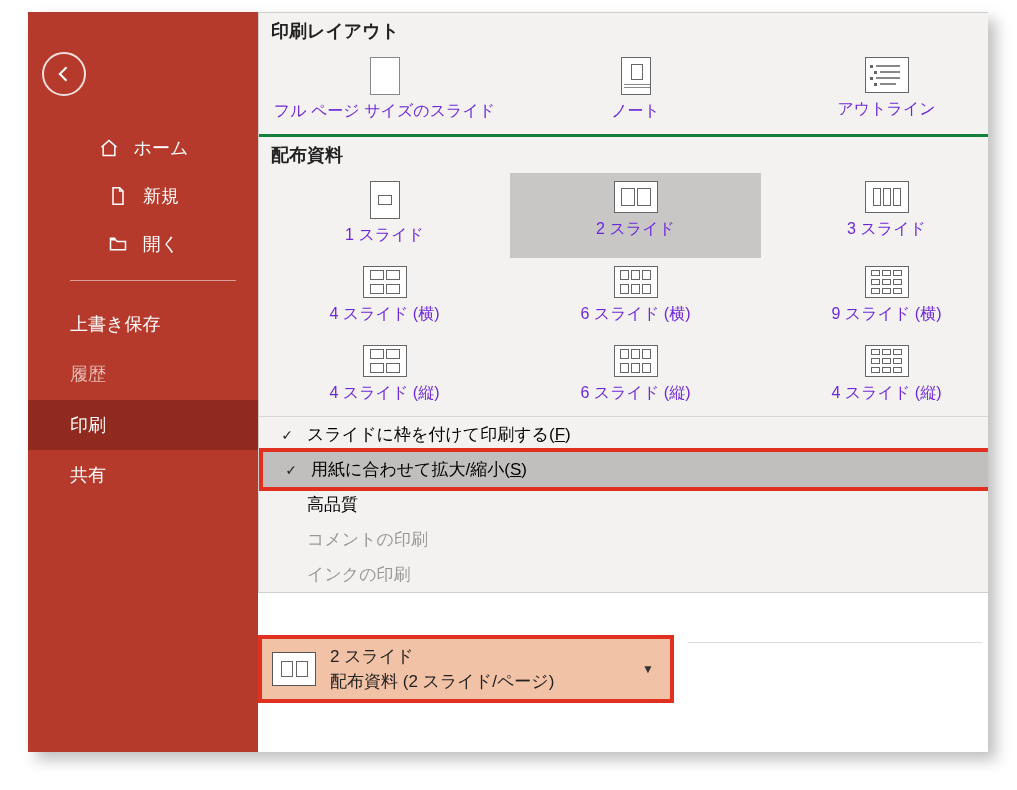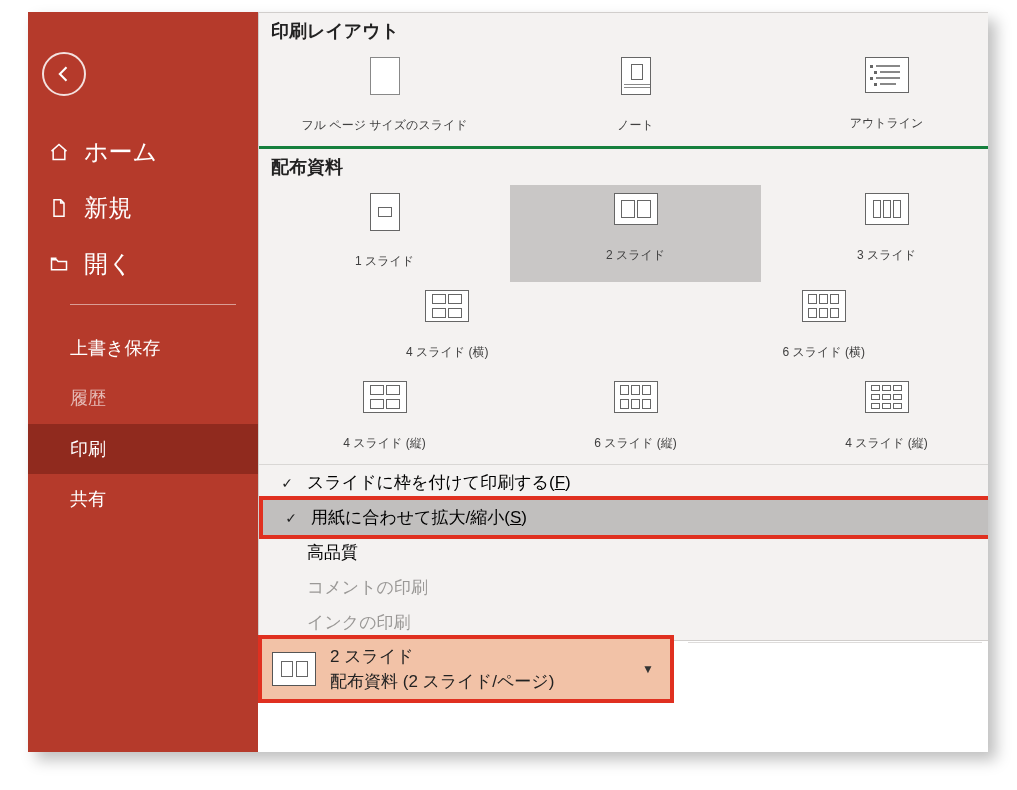--- a/index.html
+++ b/index.html
@@ -2,21 +2,21 @@
 <html><head>
   <meta charset="utf-8">
   <style>
     * { margin: 0; padding: 0; box-sizing: border-box; }
     body { font-family: "Yu Gothic UI", "Meiryo", sans-serif; background: #fff; width: 1017px; height: 790px; overflow: hidden; position: relative; }
     .frame { position: absolute; left: 28px; top: 12px; width: 960px; height: 740px; background: #fff; box-shadow: 8px 8px 14px rgba(0,0,0,0.25); display: flex; overflow: hidden; }
     
     .sidebar { width: 230px; background: #b53a2b; color: #fff; display: flex; flex-direction: column; padding-top: 40px; }
     .back-btn { width: 44px; height: 44px; margin-left: 14px; margin-bottom: 28px; border: 2px solid rgba(255,255,255,0.85); border-radius: 50%; display: flex; align-items: center; justify-content: center; cursor: pointer; }
     .back-btn svg { width: 20px; height: 20px; fill: none; stroke: #fff; stroke-width: 2.5; }
-    .nav-item { display: flex; align-items: center; padding: 12px 20px; font-size: 24px; cursor: pointer; }
+    .nav-item { display: flex; align-items: center; padding: 12px 20px; font-size: 18px; cursor: pointer; justify-content: center; }
     .nav-item .nav-icon { width: 22px; height: 22px; margin-right: 14px; display: inline-flex; align-items: center; justify-content: center; }
     .nav-icon svg { width: 20px; height: 20px; fill: none; stroke: #fff; stroke-width: 1.8; }
     .divider { height: 1px; background: rgba(255,255,255,0.5); margin: 12px 22px 18px 42px; }
     .sub-item { padding: 13px 20px 13px 42px; font-size: 18px; cursor: pointer; line-height: 1.35; }
     .sub-item.dim { color: rgba(255,255,255,0.65); }
     .sub-item.active { background: #902a1e; }
     
     .content { flex: 1; background: #fff; position: relative; }
     .panel { position: absolute; left: 0; top: 0; width: 755px; background: #f4f2f1; border: 1px solid #d1cecc; }
     .section-hdr { font-size: 18px; font-weight: 600; color: #222; padding: 6px 12px; }
@@ -26,21 +26,21 @@
     .thumb { width: 44px; height: 32px; border: 1.5px solid #666; background: #fff; display: flex; flex-wrap: wrap; align-items: center; justify-content: center; gap: 2px; padding: 2px; }
     .thumb.doc { border: 1px solid #888; display: flex; align-items: stretch; justify-content: center; }
     .thumb.notes { display: flex; flex-direction: column; gap: 0; align-items: center; justify-content: center; }
     .thumb.notes .pg { width: 12px; height: 16px; border: 1px solid #666; margin-bottom: 2px; }
     .thumb.notes .ln { width: 26px; height: 1px; background: #888; margin-top: 2px; }
     .thumb.outline { display: flex; flex-direction: column; gap: 3px; align-items: flex-start; padding: 4px; }
     .thumb.outline .orow { display: flex; gap: 3px; align-items: center; }
     .thumb.outline .dot { width: 3px; height: 3px; background: #666; }
     .thumb.outline .bar { height: 2px; background: #888; }
     .slide-mini { border: 1px solid #666; background: #fff; }
-    .cell-label { font-size: 12px; color: #404040; margin-top: 22px; text-align: center; white-space: nowrap; }
+    .cell-label { font-size: 16px; color: #6d28d9; margin-top: 6px; text-align: center; white-space: nowrap; }
     
     .opt { display: flex; align-items: center; padding: 6px 12px 6px 18px; font-size: 17px; cursor: pointer; }
     .opt .chk { width: 20px; text-align: center; font-size: 14px; color: #222; margin-right: 10px; }
     .opt.hl { background: #c1bfbe; border: 4px solid #e03020; margin: -4px 0; position: relative; z-index: 2; }
     .opt.disabled { color: #9a9896; cursor: default; }
     .under { text-decoration: underline; }
     
     .selector { position: absolute; left: 0; top: 623px; width: 416px; background: #f2c2a7; border: 4px solid #e03020; padding: 6px 10px; display: flex; align-items: center; cursor: pointer; z-index: 3; }
     .selector .sel-icon { width: 44px; height: 34px; border: 1.5px solid #555; background: #fff; display: flex; align-items: center; justify-content: center; gap: 3px; margin-right: 14px; }
     .selector .sel-icon .sm { width: 12px; height: 16px; border: 1px solid #666; }
@@ -169,20 +169,34 @@
           <div class="thumb">
             <div class="slide-mini" style="width:9px;height:10px"></div>
               <div class="slide-mini" style="width:9px;height:10px"></div>
               <div class="slide-mini" style="width:9px;height:10px"></div>
             <div class="slide-mini" style="width:9px;height:10px"></div>
               <div class="slide-mini" style="width:9px;height:10px"></div>
               <div class="slide-mini" style="width:9px;height:10px"></div>
           </div>
           <div class="cell-label">6 スライド (横)</div>
         </div>
+        <div class="grid-cell">
+          <div class="thumb">
+            <div class="slide-mini" style="width:9px;height:6px"></div>
+              <div class="slide-mini" style="width:9px;height:6px"></div>
+              <div class="slide-mini" style="width:9px;height:6px"></div>
+            <div class="slide-mini" style="width:9px;height:6px"></div>
+              <div class="slide-mini" style="width:9px;height:6px"></div>
+              <div class="slide-mini" style="width:9px;height:6px"></div>
+            <div class="slide-mini" style="width:9px;height:6px"></div>
+              <div class="slide-mini" style="width:9px;height:6px"></div>
+              <div class="slide-mini" style="width:9px;height:6px"></div>
+          </div>
+          <div class="cell-label">9 スライド (横)</div>
+        </div>
       </div>
       <div class="grid-row">
         <div class="grid-cell">
           <div class="thumb">
             <div class="slide-mini" style="width:14px;height:10px"></div>
               <div class="slide-mini" style="width:14px;height:10px"></div>
             <div class="slide-mini" style="width:14px;height:10px"></div>
               <div class="slide-mini" style="width:14px;height:10px"></div>
           </div>
           <div class="cell-label">4 スライド (縦)</div>

